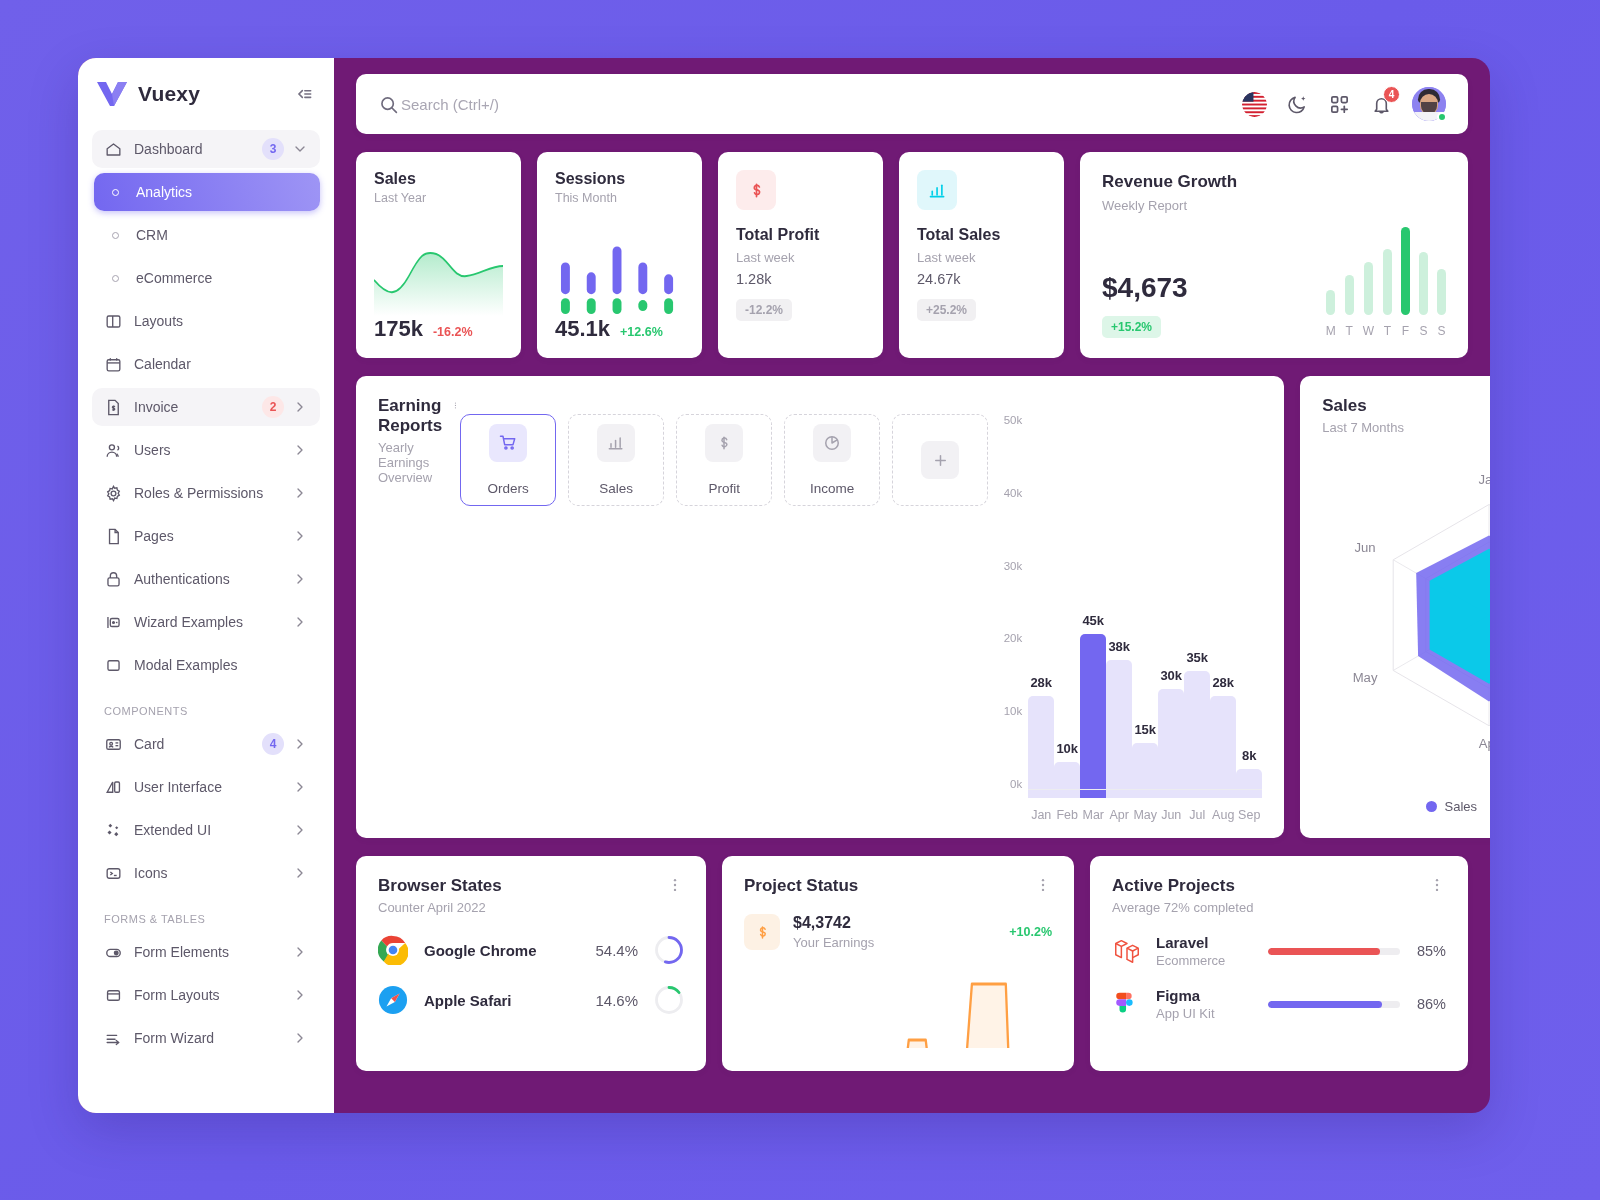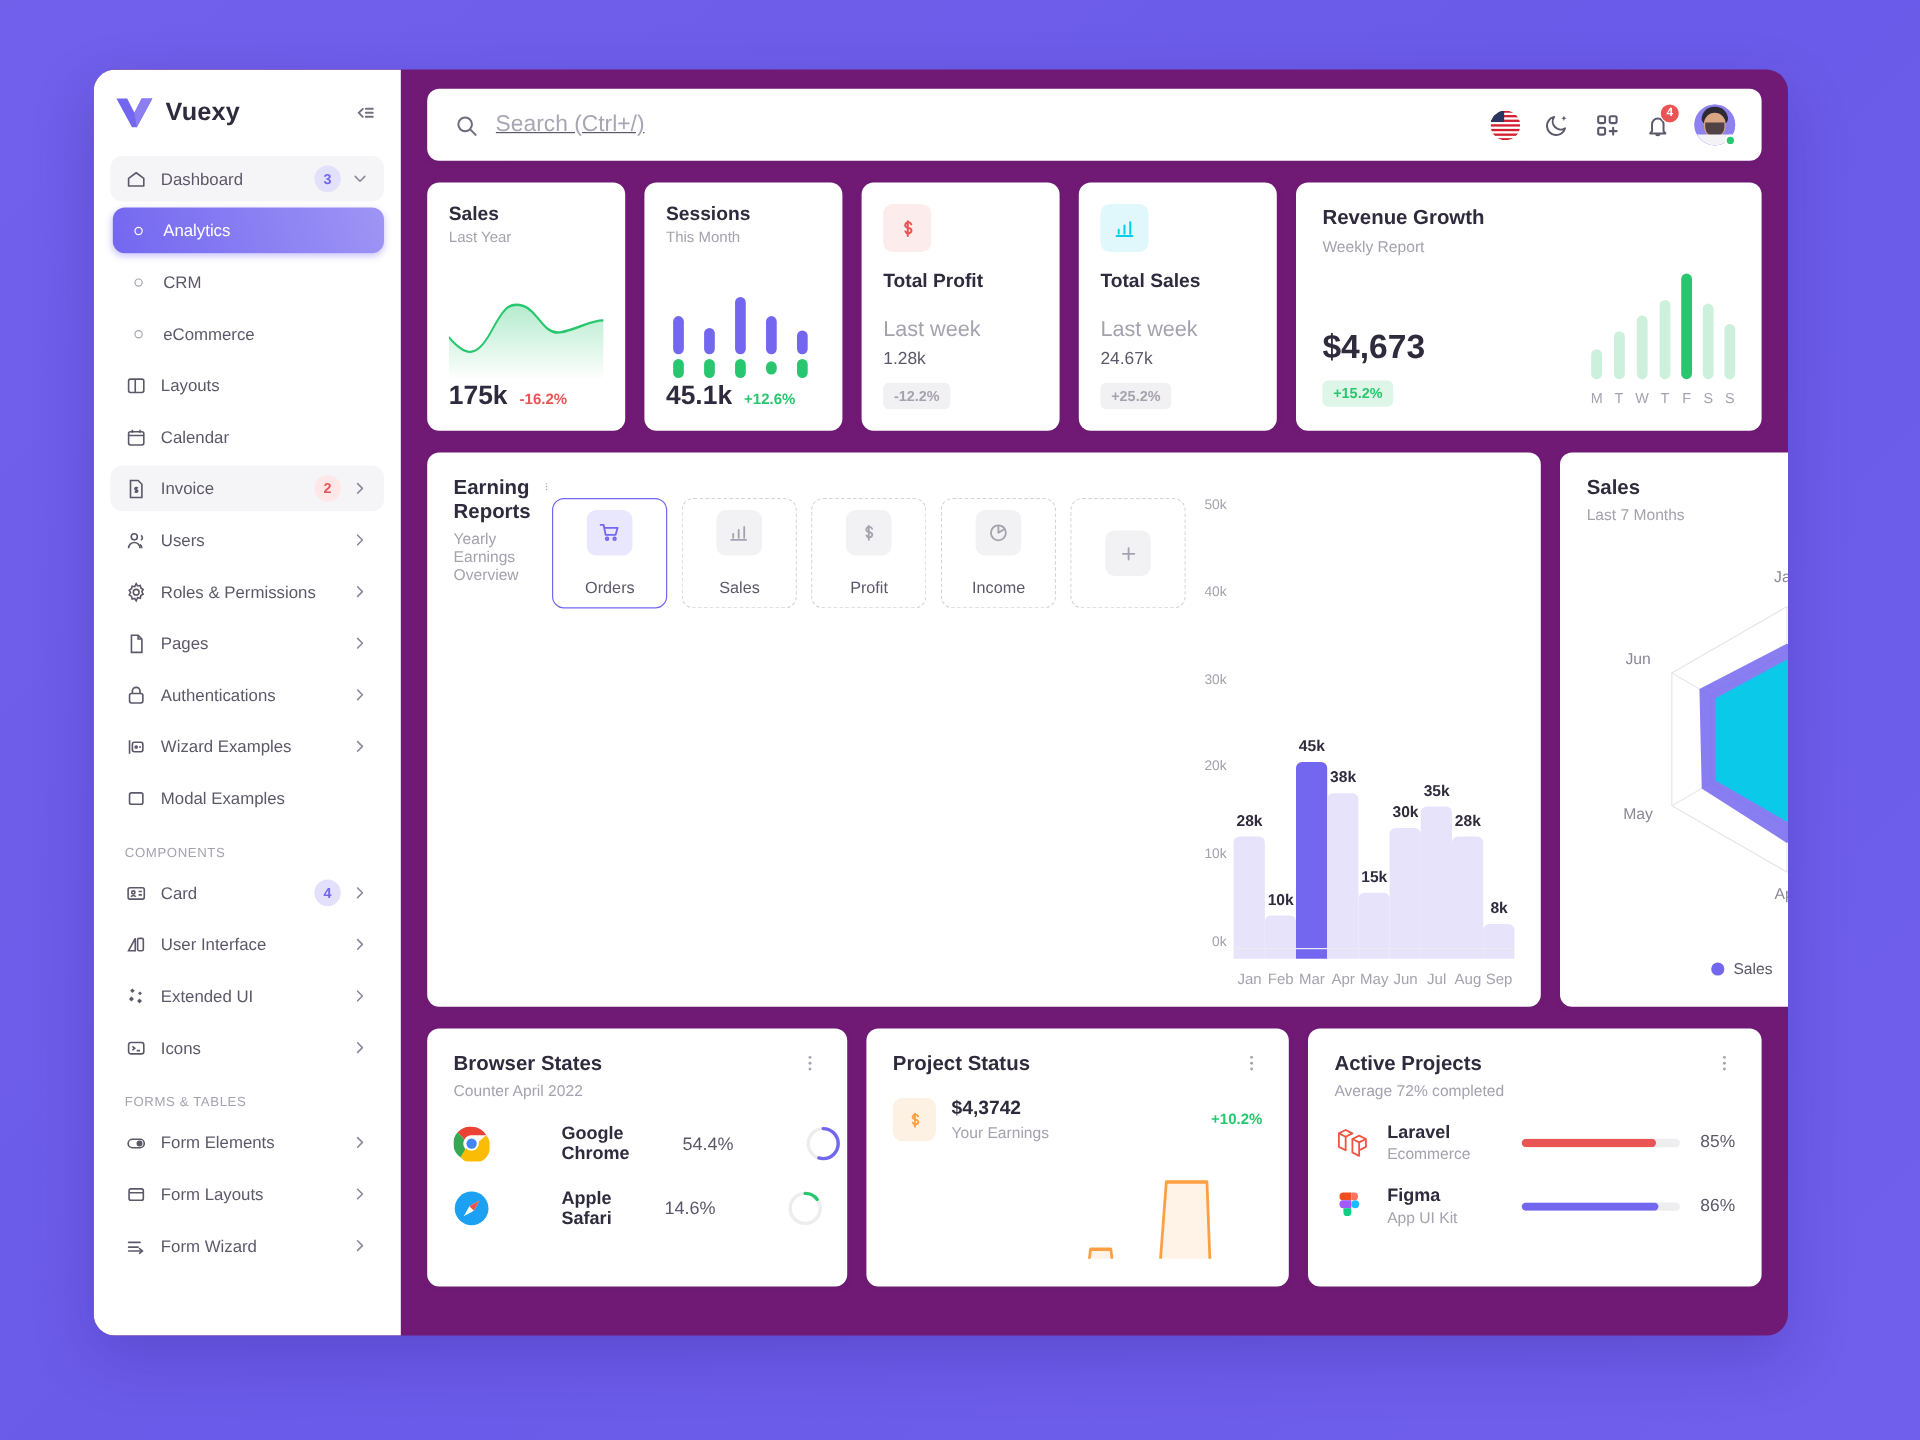--- a/index.html
+++ b/index.html
@@ -96,22 +96,22 @@
     height: 60px; background: #fff;
     border-radius: 10px;
     display: flex; align-items: center;
     padding: 0 22px;
     box-shadow: 0 2px 6px rgba(47,43,61,.06);
   }
   .search-wrap { flex: 1; display: flex; align-items: center; }
   .search-ico { width: 21px; height: 21px; color: #6f6b7d; }
   .search-input {
     border: 0; outline: 0; background: transparent;
-    font-family: inherit; font-size: 19px; color: #5d5869;
-    margin-left: 14px; width: 400px; text-decoration: underline;
+    font-family: inherit; font-size: 15px; color: #5d5869;
+    margin-left: 2px; width: 400px;
   }
   .search-input::placeholder { color: #a9a6b3; }
   .top-actions { display: flex; align-items: center; gap: 19px; }
   .top-ico { width: 23px; height: 23px; color: #5d5869; position: relative; }
   .flag { width: 25px; height: 25px; border-radius: 50%; overflow: hidden; position: relative; }
   .bell-wrap { position: relative; }
   .bell-badge {
     position: absolute; top: -7px; right: -7px;
     min-width: 17px; height: 17px; border-radius: 9px;
     background: #ea5455; color: #fff;
@@ -160,21 +160,21 @@
   .delta.up { color: #28c76f; }
 
   .stat-ic { width: 165px; flex: 0 0 165px; padding: 18px; }
   .ic-box {
     width: 40px; height: 40px; border-radius: 8px;
     display: flex; align-items: center; justify-content: center;
   }
   .ic-box.red { background: #fdecec; color: #ea5455; }
   .ic-box.cyan { background: #e0f7fb; color: #00cfe8; }
   .stat-ic .t { font-size: 16px; font-weight: bold; color: #2f2b3d; margin-top: 16px; }
-  .stat-ic .s { font-size: 18px; color: #a5a2ae; margin-top: 20px; }
+  .stat-ic .s { font-size: 13px; color: #a5a2ae; margin-top: 6px; }
   .stat-ic .v { font-size: 14.5px; color: #5d5869; margin-top: 6px; }
   .pill {
     display: inline-block; margin-top: 12px;
     background: #f1f0f2; color: #a5a2ae;
     font-size: 12px; font-weight: bold;
     padding: 4px 9px; border-radius: 5px;
   }
   .pill.green { background: #ddf6e8; color: #28c76f; }
 
   .revenue { flex: 1; padding: 20px 22px; display: flex; flex-direction: column; }
@@ -226,21 +226,21 @@
 
   
   .radarcard { width: 378px; flex: 0 0 378px; padding: 20px 22px; display: flex; flex-direction: column; }
   .radar-area { flex: 1; display: flex; align-items: center; justify-content: center; min-height: 0; }
   .legend { display: flex; justify-content: center; gap: 26px; padding-bottom: 4px; }
   .lg { display: flex; align-items: center; gap: 8px; font-size: 13px; color: #5d5869; }
   .lg .d { width: 11px; height: 11px; border-radius: 50%; }
 
   
   .browser { width: 350px; flex: 0 0 350px; padding: 20px 22px; }
-  .brow-row { display: flex; align-items: center; margin-top: 20px; gap: 44px; }
+  .brow-row { display: flex; align-items: center; margin-top: 20px; }
   .brow-ico { width: 30px; height: 30px; flex: 0 0 30px; }
   .brow-name { flex: 1; margin-left: 16px; font-size: 15px; font-weight: bold; color: #2f2b3d; }
   .brow-pct { font-size: 15px; color: #5d5869; margin-right: 16px; }
   .ring { width: 30px; height: 30px; flex: 0 0 30px; }
 
   .projstat { flex: 1; padding: 20px 22px; overflow: hidden; }
   .earn-row { display: flex; align-items: center; margin-top: 18px; }
   .earn-ico {
     width: 36px; height: 36px; border-radius: 8px; flex: 0 0 36px;
     background: #fdf1e4; color: #ff9f43;

